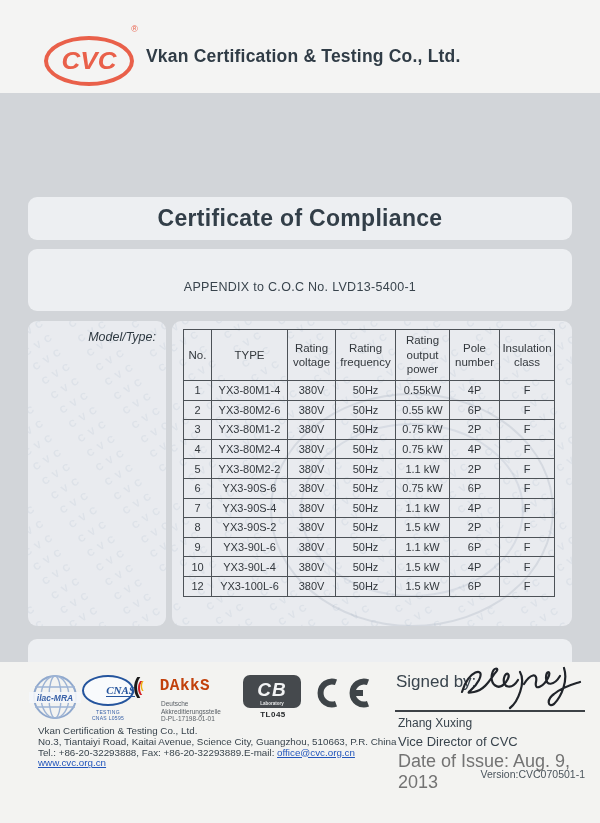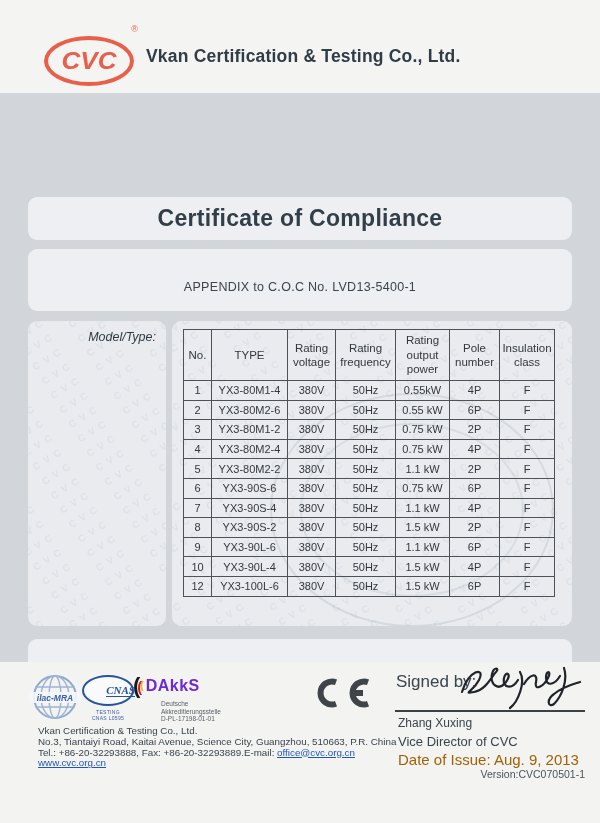--- a/index.html
+++ b/index.html
@@ -85,40 +85,40 @@
   .cnas-oval span{color:#24549d;font-weight:bold;font-style:italic;font-size:11px;font-family:"Liberation Serif",serif;border-bottom:1px solid #24549d;margin-left:25px;}
   .cnas-sub{color:#3a62a8;font-size:5px;line-height:6px;margin-top:3px;letter-spacing:0.3px;}
   
   .dakks{position:absolute;left:133px;top:12px;width:110px;}
   .dakks-top{display:flex;align-items:center;}
   .dakks-arcs{display:flex;align-items:center;height:24px;}
   .dakks-arcs span{font-weight:bold;line-height:1;}
   .arc1{font-size:22px;color:#1a1a1a;margin-right:-3px;}
   .arc2{font-size:15px;color:#d2232a;margin-right:-2px;}
   .arc3{font-size:10px;color:#efb211;}
-  .dakks-name{color:#6d28d9;font-size:16px;font-weight:bold;font-family:Liberation Sans, sans-serif;margin-left:2px;letter-spacing:0.5px;}
+  .dakks-name{color:#c2410c;font-size:16px;font-weight:bold;font-family:Liberation Mono, monospace;margin-left:16px;letter-spacing:0.5px;}
   .dakks-sub{color:#5a6066;font-size:6.5px;line-height:7.5px;margin-left:28px;margin-top:2px;}
   
   .cb{position:absolute;left:243px;top:13px;width:60px;text-align:center;}
   .cb-box{
     width:58px;height:33px;background:#45494d;border-radius:7px;position:relative;
     display:flex;align-items:center;justify-content:center;
   }
   .cb-box .cb-t{color:#f2f3f4;font-size:19px;font-weight:900;font-style:italic;letter-spacing:1px;margin-top:-4px;}
   .cb-box .cb-lab{position:absolute;bottom:2px;left:0;right:0;color:#e8e9ea;font-size:4.5px;font-weight:bold;}
   .cb-code{color:#26292c;font-size:8px;font-weight:bold;margin-top:2px;letter-spacing:0.5px;}
   
   .ce{position:absolute;left:311px;top:16px;}
   
   .signedby{position:absolute;left:396px;top:10px;color:#39444d;font-size:17px;}
   .sig{position:absolute;left:452px;top:-4px;}
   .sigline{position:absolute;left:395px;top:48px;width:190px;height:2px;background:#3c4146;}
   .sig-name{position:absolute;left:398px;top:54px;color:#39444d;font-size:12px;}
   .sig-title{position:absolute;left:398px;top:72px;color:#39444d;font-size:13px;}
-  .sig-date{position:absolute;left:398px;top:89px;color:#a16207;font-size:15px;}
+  .sig-date{position:absolute;left:398px;top:89px;color:#737373;font-size:18px;}
   .version{position:absolute;left:440px;top:106px;width:145px;text-align:right;color:#4a545c;font-size:10.5px;}
   
   .addr{position:absolute;left:38px;top:64px;width:370px;color:#39444d;font-size:9.8px;line-height:10.8px;}
   .addr a{color:#2255bb;text-decoration:underline;}
 </style>
 </head>
 <body>
 
 <div id="page">
 
@@ -311,20 +311,27 @@
         </div>
         <span class="dakks-name">DAkkS</span>
       </div>
       <div class="dakks-sub">
         <div>Deutsche</div>
         <div>Akkreditierungsstelle</div>
         <div>D-PL-17198-01-01</div>
       </div>
     </div>
 
+    <div class="cb">
+      <div class="cb-box">
+        <span class="cb-t">CB</span>
+        <span class="cb-lab">Laboratory</span>
+      </div>
+      <div class="cb-code">TL045</div>
+    </div>
 
     <div class="ce">
       <svg width="62" height="30" viewBox="0 0 62 30">
         <path d="M25,4.2 A11.5,11.5 0 1 0 25,25.8" fill="none" stroke="#3e4448" stroke-width="6"></path>
         <path d="M57,4.2 A11.5,11.5 0 1 0 57,25.8 M41.5,15 H52" fill="none" stroke="#3e4448" stroke-width="6"></path>
       </svg>
     </div>
 
     <div class="signedby">Signed by:</div>
     <div class="sig">

